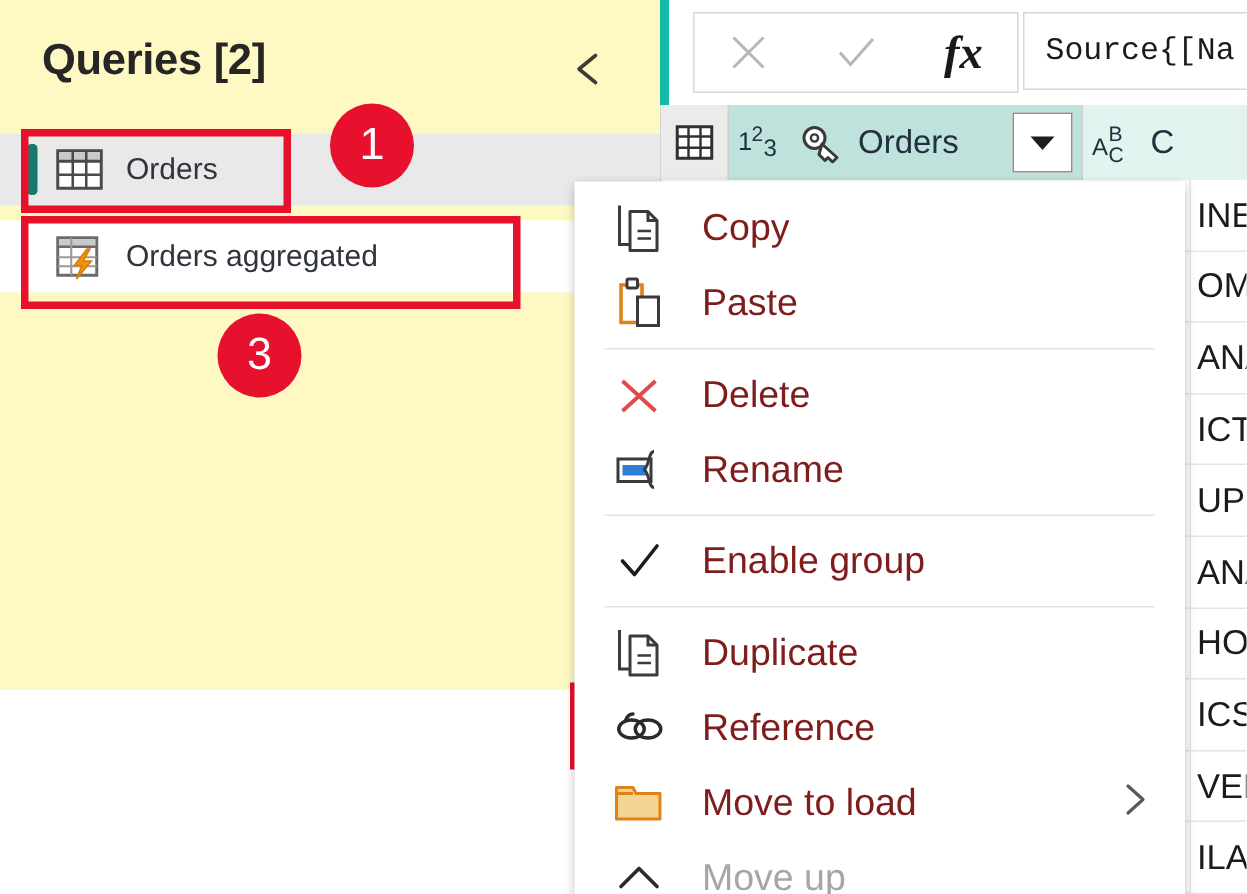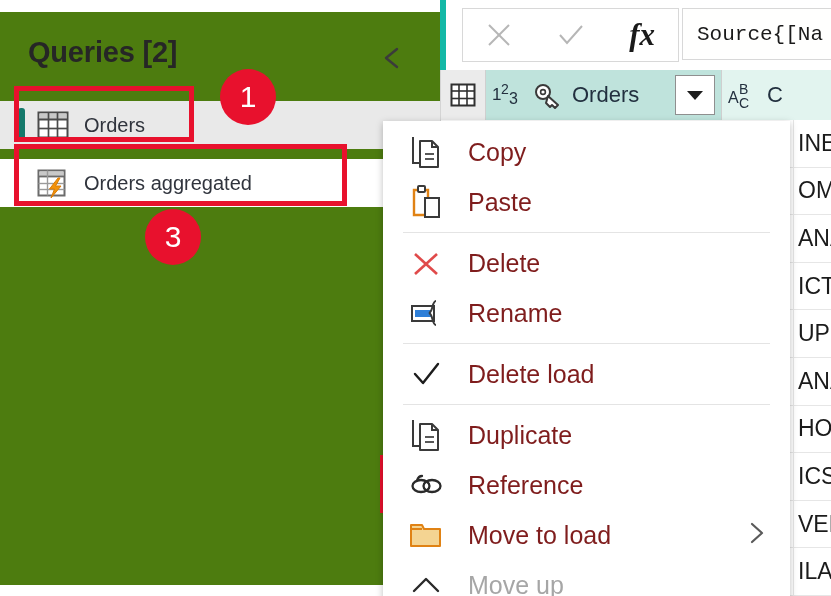--- a/index.html
+++ b/index.html
@@ -11,23 +11,23 @@
   }
   #root {
     position: relative;
     width: 831px; height: 596px;
     background: #ffffff;
   }
 
   
   #queries-pane {
     position: absolute;
-    left: 0; top: 12px;
-    width: 440px; height: 573px;
-    background: #4d7c0f;
+    left: 0; top: 0;
+    width: 440px; height: 460px;
+    background: #fef9c3;
   }
   #queries-header {
     position: absolute;
     left: 0; top: 24px;
     width: 440px; height: 46px;
   }
   #queries-title {
     position: absolute;
     left: 28px; top: 0px;
     font-size: 29px;
@@ -475,21 +475,21 @@
         </span>
         <span class="menu-label">Rename</span>
       </div>
       <div class="menu-sep"></div>
       <div class="menu-item">
         <span class="menu-icon">
           <svg width="40" height="40" viewBox="0 0 40 40">
             <polyline points="9,20 17,29 32,10" fill="none" stroke="#1c1c1c" stroke-width="2.4" stroke-linecap="round" stroke-linejoin="round"></polyline>
           </svg>
         </span>
-        <span class="menu-label">Delete load</span>
+        <span class="menu-label">Enable group</span>
       </div>
       <div class="menu-sep"></div>
       <div class="menu-item">
         <span class="menu-icon">
           <svg width="40" height="40" viewBox="0 0 40 40">
             <path d="M7,5 L7,31 L15,31" fill="#ffffff" stroke="#3a3a3a" stroke-width="2"></path>
             <path d="M14,9 L26,9 L32,15 L32,35 L14,35 Z" fill="#ffffff" stroke="#3a3a3a" stroke-width="2" stroke-linejoin="round"></path>
             <path d="M26,9 L26,15 L32,15" fill="none" stroke="#3a3a3a" stroke-width="2"></path>
             <line x1="19" y1="22" x2="28" y2="22" stroke="#3a3a3a" stroke-width="1.7"></line>
             <line x1="19" y1="27" x2="28" y2="27" stroke="#3a3a3a" stroke-width="1.7"></line>

